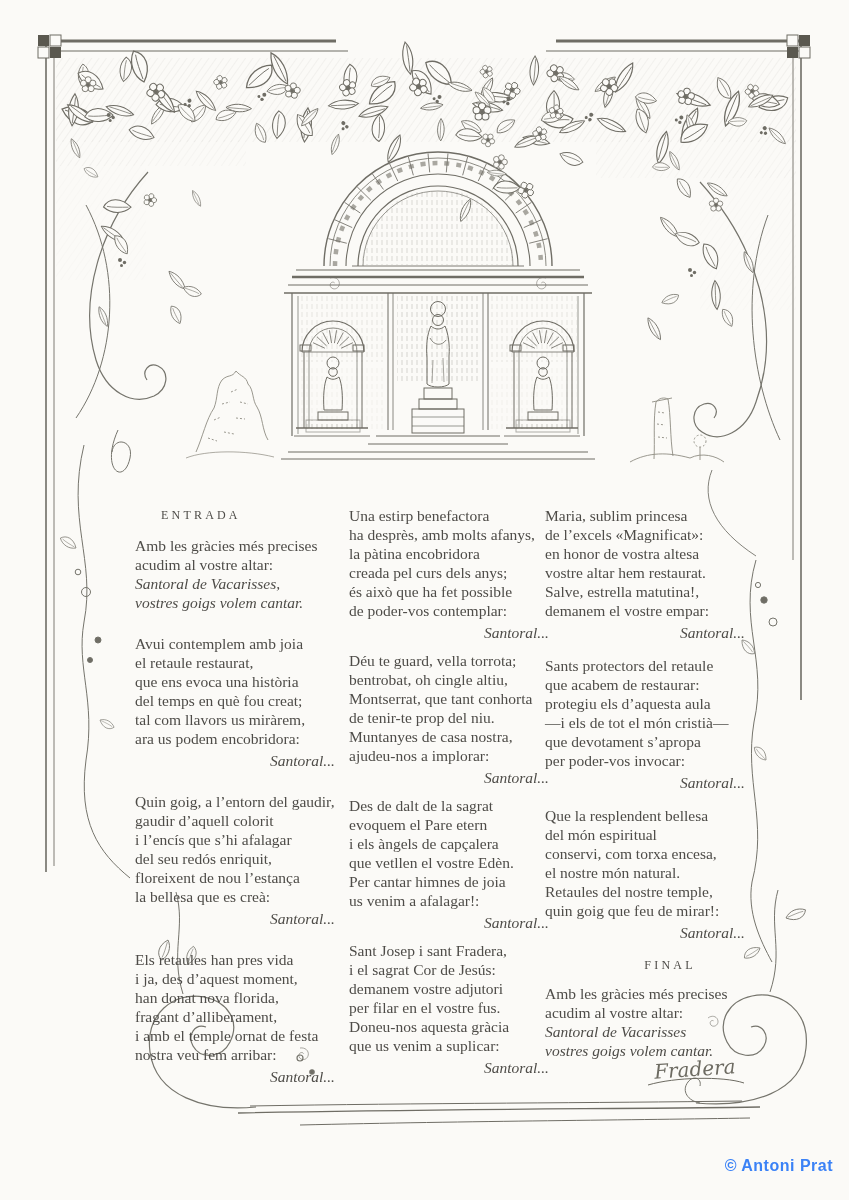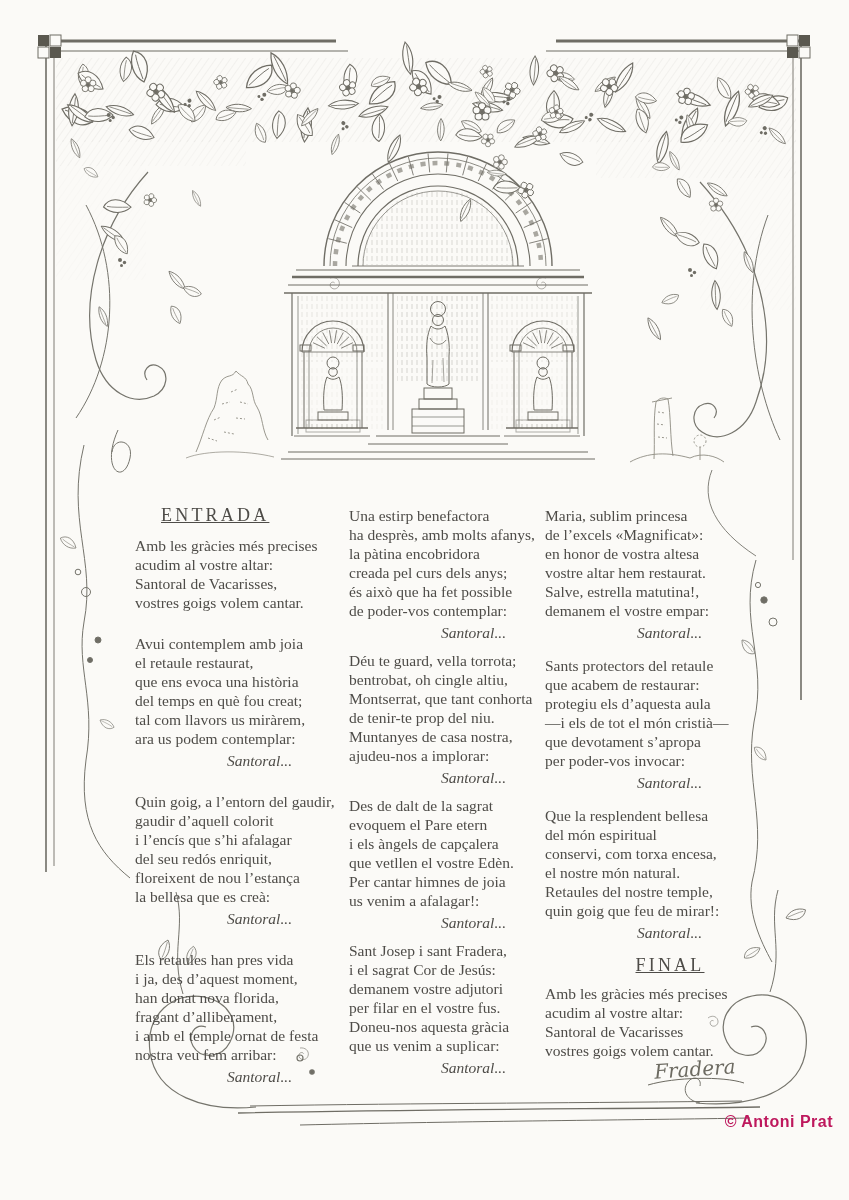--- a/index.html
+++ b/index.html
@@ -7,32 +7,32 @@
     position:relative;width:849px;height:1200px;margin:0 auto;
     background:#fbfaf7;overflow:hidden;
     font-family:"Liberation Serif", serif;color:#4e4c48;
   }
   #deco{position:absolute;left:0;top:0;}
   .col{position:absolute;top:506px;width:200px;}
   #col-0{left:135px;}
   #col-1{left:349px;}
   #col-2{left:545px;}
   .line{font-size:15.5px;line-height:19px;white-space:nowrap;}
-  .it{}
-  .refrain{font-style:italic;margin-left:92px;margin-top:3px;}
-  .sheading{font-size:18px;letter-spacing:3.2px;line-height:18px;text-decoration:underline;}
+  .it{font-style:italic;}
+  .refrain{font-style:italic;margin-left:92px;margin-top:3px;text-align:right;}
+  .sheading{font-size:12px;letter-spacing:3.2px;line-height:18px;}
   .h-entrada{margin:0 0 12px 26px;}
   .h-final{margin:4px 0 10px 50px;text-align:center;}
   .stanza{margin-bottom:22px;}
   #col-1 .stanza{margin-bottom:9px;}
   #col-2 .stanza{margin-bottom:14px;}
   .copyright{
-    position:absolute;right:16px;top:1113px;
+    position:absolute;right:16px;top:1157px;
     font-family:"Liberation Sans", sans-serif;font-weight:bold;
-    font-size:16px;letter-spacing:.5px;color:#be185d;
+    font-size:16px;letter-spacing:.5px;color:#3b82f6;
   }
 </style>
 </head>
 <body>
 
 <div class="page">
 
   <svg id="deco" width="849" height="1200" viewBox="0 0 849 1200" xmlns="http://www.w3.org/2000/svg" xmlns:xlink="http://www.w3.org/1999/xlink">
     <defs>
       <pattern id="ph" patternUnits="userSpaceOnUse" width="5" height="8">
@@ -444,21 +444,21 @@
         <div class="line">acudim al vostre altar:</div>
         <div class="line it">Santoral de Vacarisses,</div>
         <div class="line it">vostres goigs volem cantar.</div>
       </div>
       <div class="stanza">
         <div class="line">Avui contemplem amb joia</div>
         <div class="line">el retaule restaurat,</div>
         <div class="line">que ens evoca una història</div>
         <div class="line">del temps en què fou creat;</div>
         <div class="line">tal com llavors us miràrem,</div>
-        <div class="line">ara us podem contemplar:</div>
+        <div class="line">ara us podem encobridora:</div>
         <div class="line refrain">Santoral...</div>
       </div>
       <div class="stanza">
         <div class="line">Quin goig, a l’entorn del gaudir,</div>
         <div class="line">gaudir d’aquell colorit</div>
         <div class="line">i l’encís que s’hi afalagar</div>
         <div class="line">del seu redós enriquit,</div>
         <div class="line">floreixent de nou l’estança</div>
         <div class="line">la bellesa que es creà:</div>
         <div class="line refrain">Santoral...</div>

